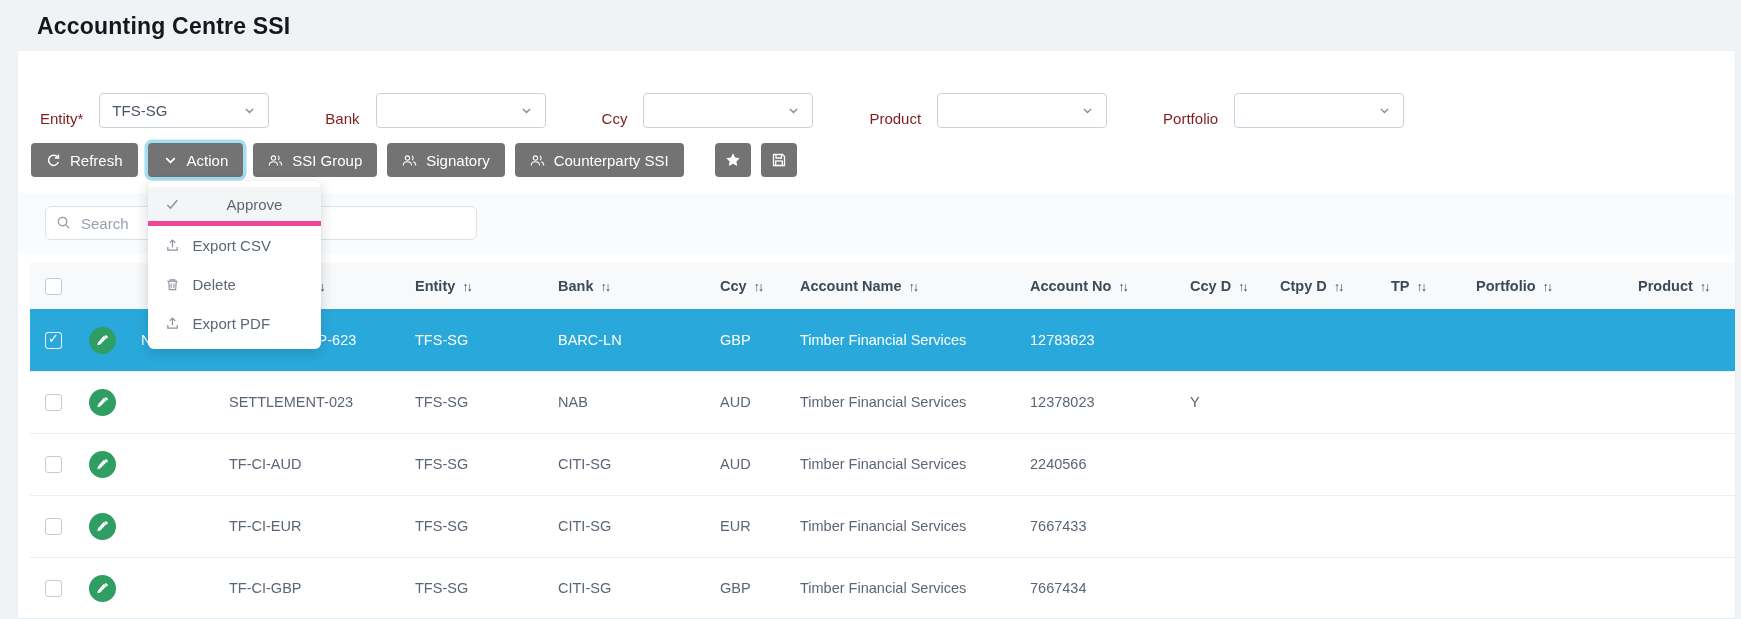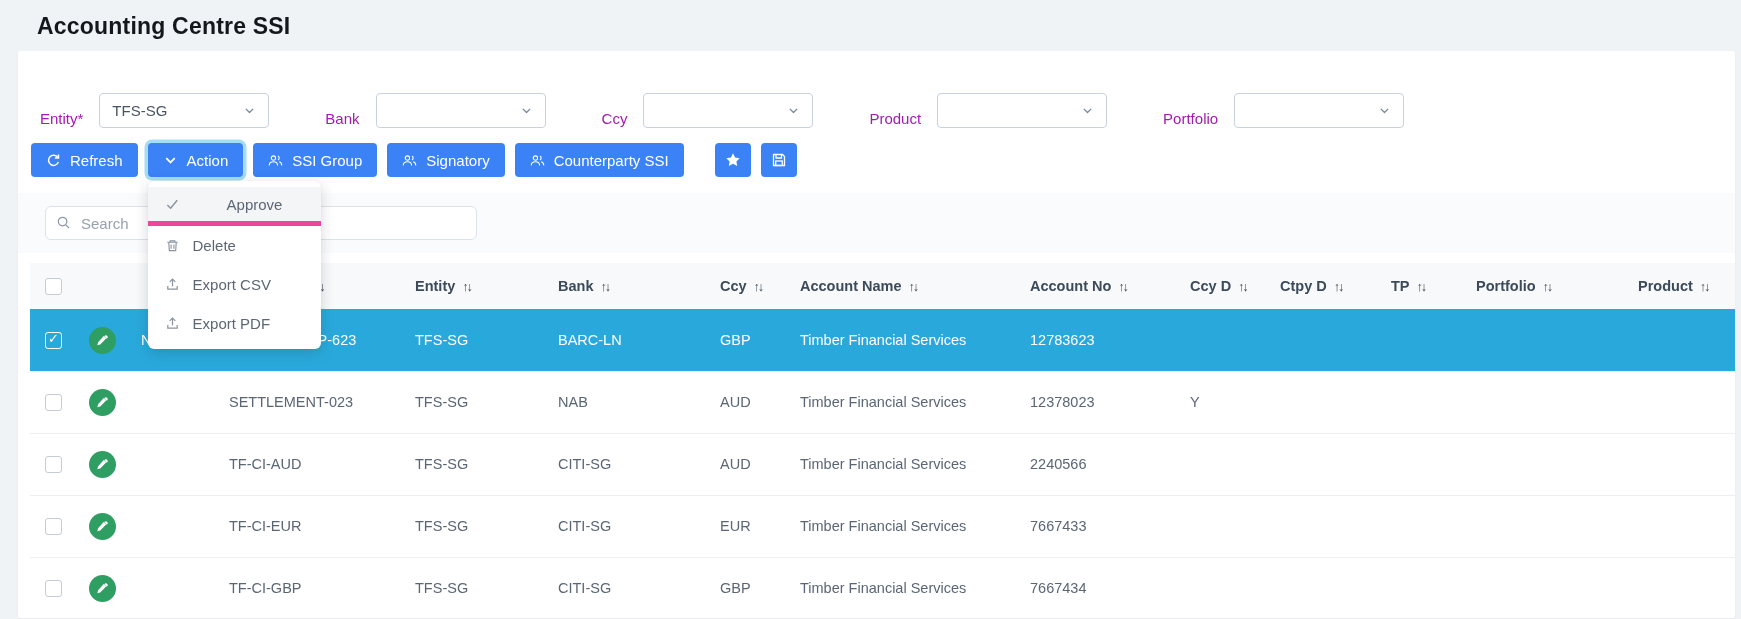--- a/index.html
+++ b/index.html
@@ -19,34 +19,34 @@
     margin: 0 6px 0 18px;
     height: 567px;
     border-radius: 2px;
     box-shadow: 0 1px 2px rgba(20,30,45,.05);
     padding-top: 42px;
     overflow: hidden;
   }
   
   .filters { display: flex; align-items: center; padding-left: 22px; }
   .fgroup { display: flex; align-items: center; margin-right: 56px; }
-  .fgroup .flabel { font-size: 15px; color: #a21caf; margin-right: 16px; white-space: nowrap; margin-top: 16px; }
+  .fgroup .flabel { font-size: 15px; color: #7f1d1d; margin-right: 16px; white-space: nowrap; margin-top: 16px; }
   .fselect {
     width: 170px; height: 35px;
     border: 1px solid #c7d2dd; border-radius: 4px; background: #fff;
     display: flex; align-items: center; padding: 0 12px;
     cursor: pointer;
   }
   .fselect .fvalue { font-size: 15px; color: #4a5563; flex: 1; }
   .fselect .chev { color: #7b8aa0; display: flex; }
   .fselect .chev svg { width: 13px; height: 13px; }
   
   .toolbar { display: flex; align-items: center; gap: 10px; margin-top: 15px; padding-left: 13px; }
   .btn {
-    height: 34px; background: #3b82f6; color: #fff; border: none; border-radius: 4px;
+    height: 34px; background: #737373; color: #fff; border: none; border-radius: 4px;
     display: inline-flex; align-items: center; gap: 9px; padding: 0 15px;
     font-size: 15px; font-family: inherit; cursor: pointer; white-space: nowrap;
   }
   .btn svg { width: 15px; height: 15px; }
   .btn.focused { box-shadow: 0 0 0 3.5px rgba(88,195,231,.55); text-align: right; }
   .btn.icon-only { width: 36px; padding: 0; justify-content: center; }
   .btn.icon-only svg { width: 16px; height: 16px; }
   .spacer-sm { width: 11px; }
   .action-wrap { position: relative; }
   
@@ -195,38 +195,38 @@
         <div class="menu-item active">
           <span class="mi">
               <svg viewBox="0 0 16 16" fill="none" stroke="currentColor" stroke-width="1.6">
                 <path d="M2.5 8.5l3.5 3.5 7-8.5"></path>
               </svg>
             </span>
           <span>Approve</span>
         </div>
         <div class="menu-item">
           <span class="mi">
+              <svg viewBox="0 0 16 16" fill="none" stroke="currentColor" stroke-width="1.3">
+                <path d="M8 10V2.5"></path>
+                <path d="M5 5.2l3-3 3 3"></path>
+                <path d="M3 9.5V13h10V9.5"></path>
+              </svg>
+            </span>
+          <span>Export CSV</span>
+        </div>
+        <div class="menu-item">
+          <span class="mi">
               <svg viewBox="0 0 16 16" fill="none" stroke="currentColor" stroke-width="1.2">
                 <path d="M2.5 4.5h11"></path>
                 <path d="M5.5 4.5V3h5v1.5"></path>
                 <path d="M4 4.5l.6 9h6.8l.6-9"></path>
                 <path d="M6.5 7v4.5M9.5 7v4.5"></path>
               </svg>
             </span>
           <span>Delete</span>
-        </div>
-        <div class="menu-item">
-          <span class="mi">
-              <svg viewBox="0 0 16 16" fill="none" stroke="currentColor" stroke-width="1.3">
-                <path d="M8 10V2.5"></path>
-                <path d="M5 5.2l3-3 3 3"></path>
-                <path d="M3 9.5V13h10V9.5"></path>
-              </svg>
-            </span>
-          <span>Export CSV</span>
         </div>
         <div class="menu-item">
           <span class="mi">
               <svg viewBox="0 0 16 16" fill="none" stroke="currentColor" stroke-width="1.3">
                 <path d="M8 10V2.5"></path>
                 <path d="M5 5.2l3-3 3 3"></path>
                 <path d="M3 9.5V13h10V9.5"></path>
               </svg>
             </span>
           <span>Export PDF</span>

